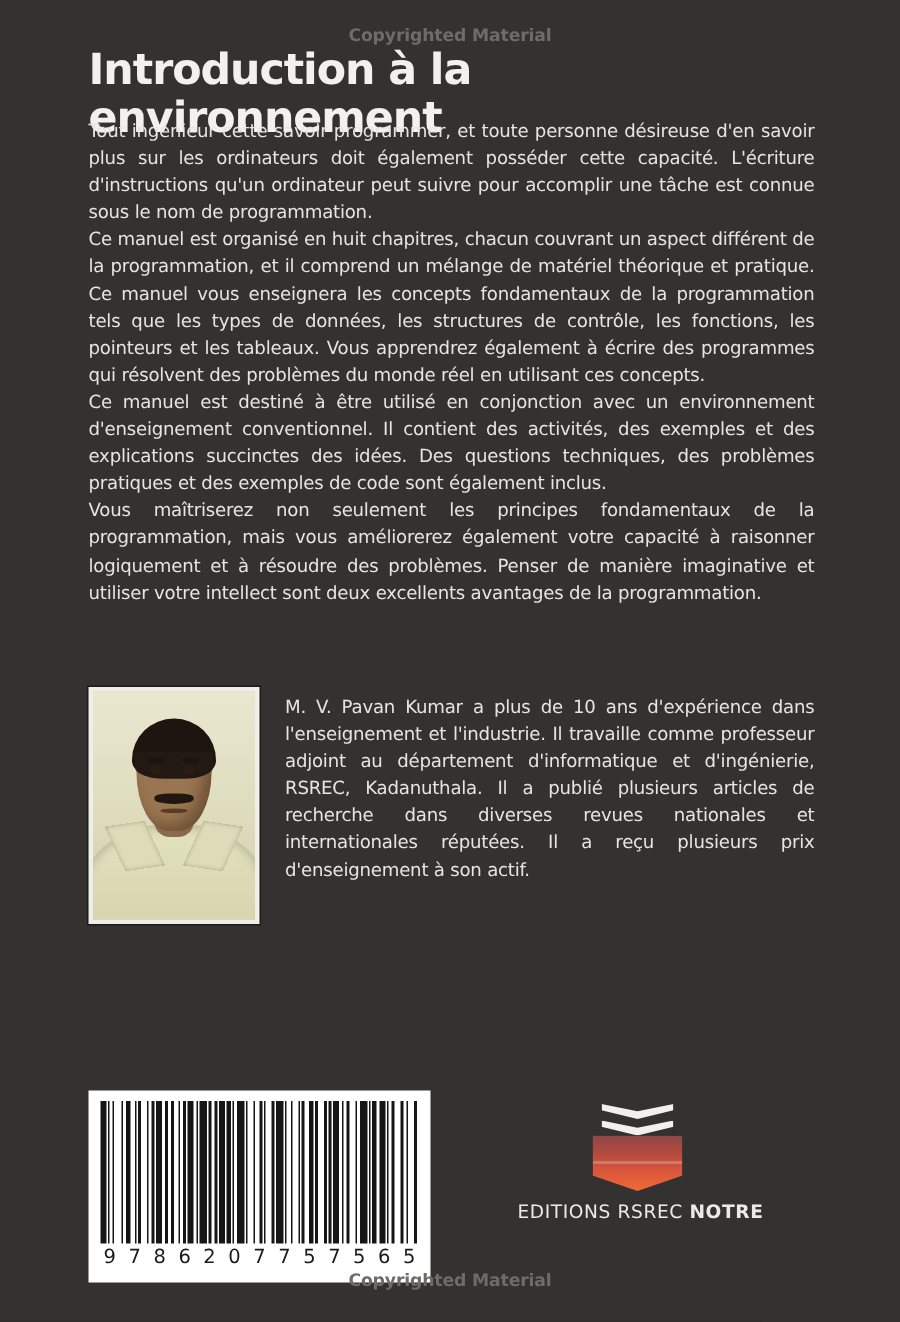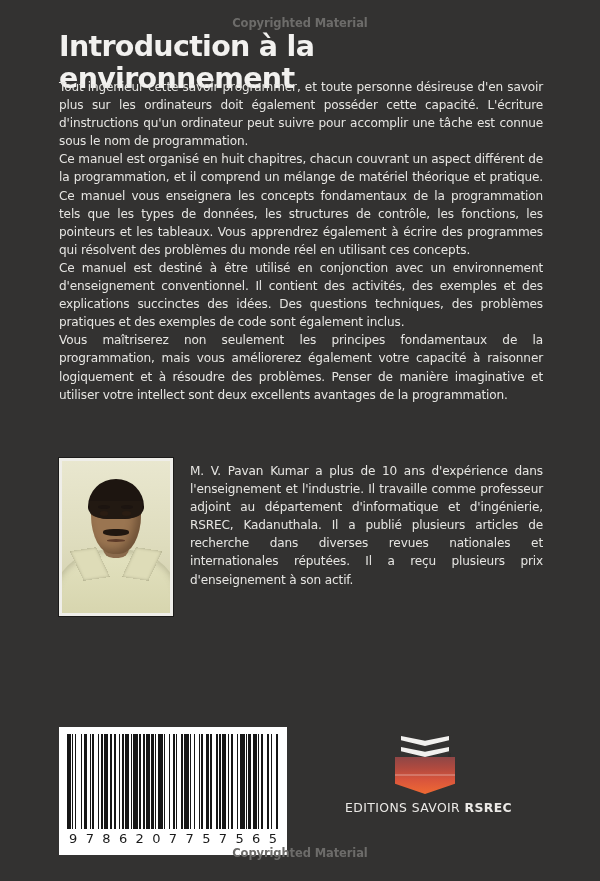--- a/index.html
+++ b/index.html
@@ -460,20 +460,20 @@
   </div>
 
   <div class="publisher">
     <div class="publisher-mark">
       <div class="chev c1"></div>
       <div class="chev c2"></div>
       <div class="tassel"></div>
       <div class="book"></div>
     </div>
     <div class="publisher-name">
-      <span class="light">EDITIONS SAVOIR</span>
-      <b>RSREC</b>
+      <span class="light">EDITIONS RSREC</span>
+      <b>NOTRE</b>
     </div>
   </div>
 
   <div class="copyright-strip copyright-bottom">Copyrighted Material</div>
 
 </div>
 
 </body></html>

